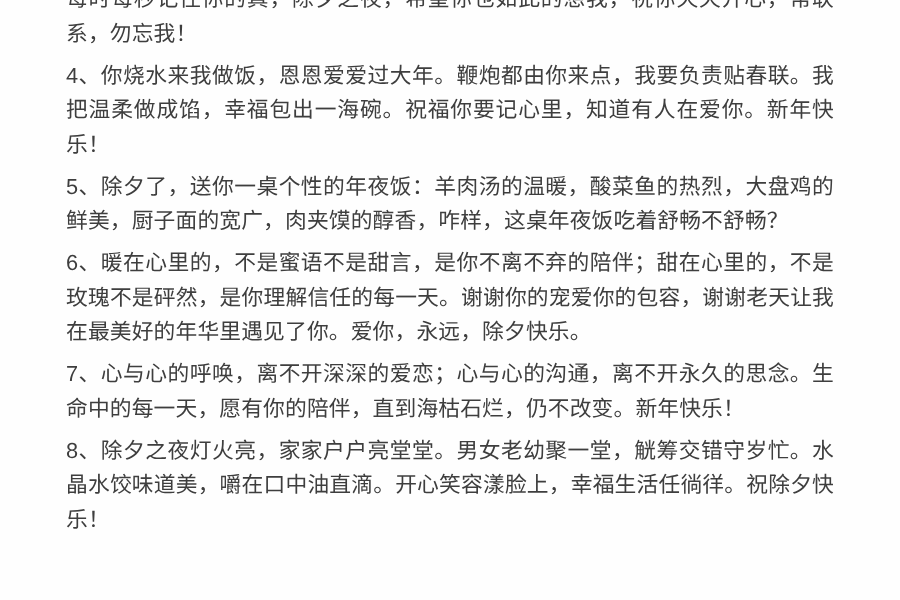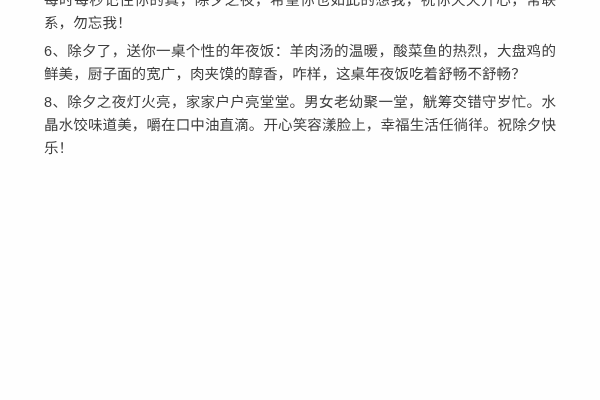--- a/index.html
+++ b/index.html
@@ -29,15 +29,18 @@
     text-justify: inter-character;
     word-break: break-all;
     letter-spacing: 0.1px;
   }
 </style>
 </head>
 <body>
 
 <div class="doc-page">
   <p>每时每秒记住你的真，除夕之夜，希望你也如此的想我，祝你天天开心，常联系，勿忘我！</p>
-  <p>6、除夕了，送你一桌个性的年夜饭：羊肉汤的温暖，酸菜鱼的热烈，大盘鸡的鲜美，厨子面的宽广，肉夹馍的醇香，咋样，这桌年夜饭吃着舒畅不舒畅？</p>
+  <p>4、你烧水来我做饭，恩恩爱爱过大年。鞭炮都由你来点，我要负责贴春联。我把温柔做成馅，幸福包出一海碗。祝福你要记心里，知道有人在爱你。新年快乐！</p>
+  <p>5、除夕了，送你一桌个性的年夜饭：羊肉汤的温暖，酸菜鱼的热烈，大盘鸡的鲜美，厨子面的宽广，肉夹馍的醇香，咋样，这桌年夜饭吃着舒畅不舒畅？</p>
+  <p>6、暖在心里的，不是蜜语不是甜言，是你不离不弃的陪伴；甜在心里的，不是玫瑰不是砰然，是你理解信任的每一天。谢谢你的宠爱你的包容，谢谢老天让我在最美好的年华里遇见了你。爱你，永远，除夕快乐。</p>
+  <p>7、心与心的呼唤，离不开深深的爱恋；心与心的沟通，离不开永久的思念。生命中的每一天，愿有你的陪伴，直到海枯石烂，仍不改变。新年快乐！</p>
   <p>8、除夕之夜灯火亮，家家户户亮堂堂。男女老幼聚一堂，觥筹交错守岁忙。水晶水饺味道美，嚼在口中油直滴。开心笑容漾脸上，幸福生活任徜徉。祝除夕快乐！</p>
 </div>
 
 </body></html>

